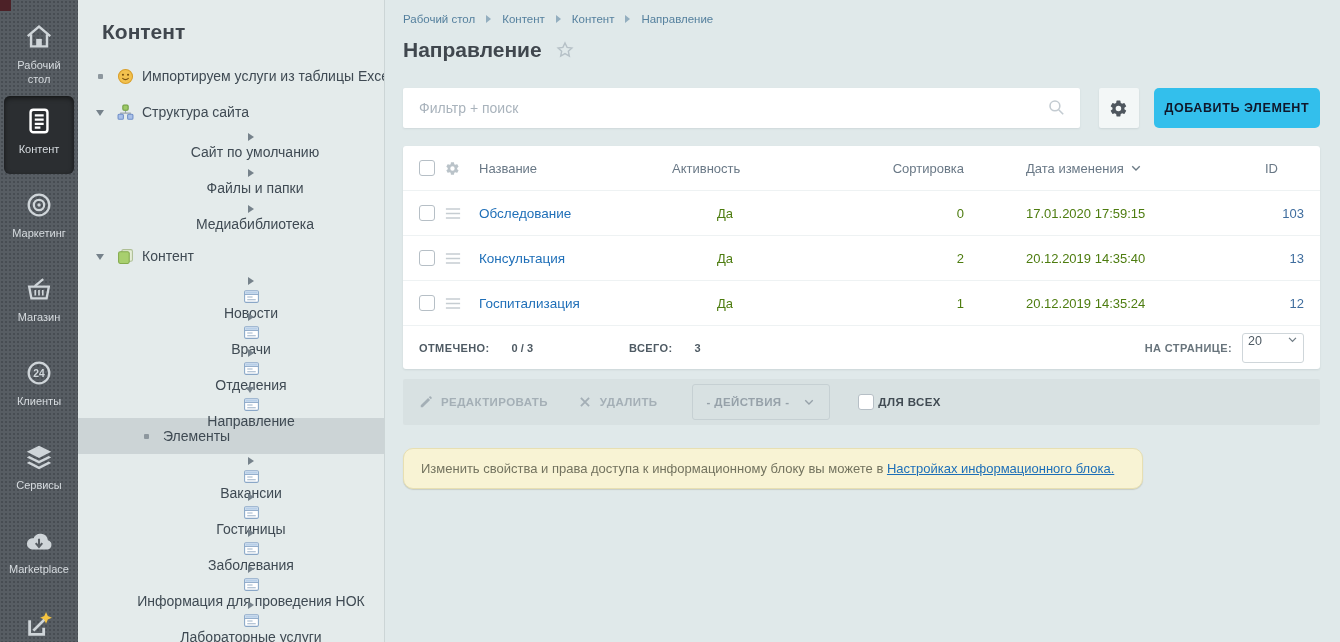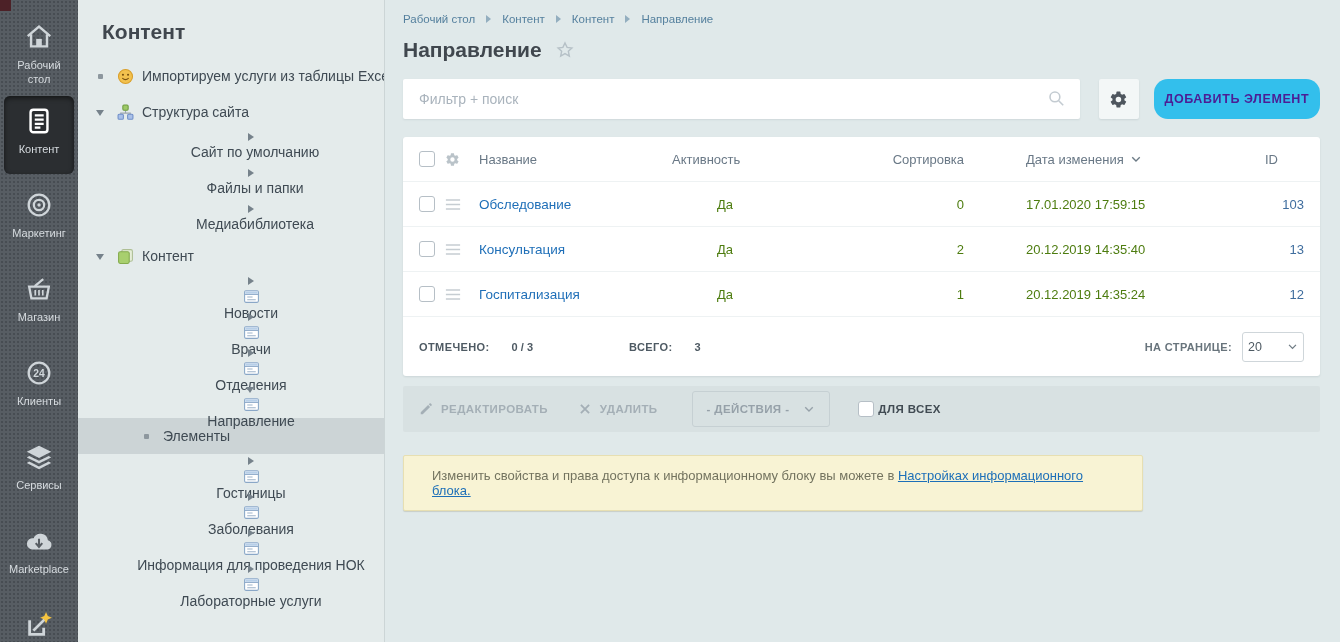--- a/index.html
+++ b/index.html
@@ -41,40 +41,40 @@
 
   
   .main { flex:1; padding:13px 20px 0 18px; min-width:0; }
   .breadcrumb { display:flex; align-items:center; gap:11px; }
   .bc-link { font-size:11.5px; color:#55809e; text-decoration:none; cursor:pointer; }
   .bc-sep { width:0; height:0; border-left:5px solid #93aebf; border-top:4px solid transparent; border-bottom:4px solid transparent; }
   .title-row { margin-top:13px; display:flex; align-items:center; }
   .page-title { font-size:21px; font-weight:bold; color:#40474e; }
   .fav-star { width:20px; height:20px; margin-left:13px; color:#b6c1c7; cursor:pointer; }
 
-  .filter-row { margin-top:17px; display:flex; align-items:center;justify-content:space-between; }
+  .filter-row { margin-top:26px; display:flex; align-items:center;justify-content:space-between; }
   .filter-box { flex:none; width:677px; height:40px; position:relative; }
   .filter-input { width:100%; height:100%; border:0; border-radius:2px; background:#ffffff;
     padding:0 44px 0 16px; font-family:inherit; font-size:14px; color:#424a52;
     box-shadow:0 1px 2px rgba(60,80,90,.10); outline:none; }
   .filter-input::placeholder { color:#a9b3bc; }
   .search-ic { position:absolute; right:14px; top:10px; width:19px; height:19px; color:#c3cbd1; cursor:pointer; }
   .gear-btn { margin-left:19px; width:40px; height:40px; border-radius:2px; background:#f3f7f7;
     box-shadow:0 1px 2px rgba(60,80,90,.12); display:flex; align-items:center; justify-content:center; cursor:pointer; }
   .gear-btn svg { width:19px; height:19px; color:#4e565e; }
-  .add-btn { margin-left:15px; width:168px; height:40px; border:0; border-radius:14px; background:#33bfec;
-    color:#4c1d95; font-family:inherit; font-size:12.5px; font-weight:bold; letter-spacing:.6px; cursor:pointer; }
+  .add-btn { margin-left:15px; width:168px; height:40px; border:0; border-radius:5px; background:#33bfec;
+    color:#0f172a; font-family:inherit; font-size:12.5px; font-weight:bold; letter-spacing:.6px; cursor:pointer; }
 
   
   .grid { margin-top:18px; background:#ffffff; border-radius:3px; box-shadow:0 1px 2px rgba(60,80,90,.12); }
   .g-row { display:grid; grid-template-columns:26px 34px 193px 200px 92px 1fr 108px;
     align-items:center; padding:0 16px; }
   .g-head { height:44px; }
   .g-body { height:45px; border-top:1px solid #eef2f3; }
-  .g-foot { height:60px; border-top:1px solid #eef2f3; display:flex; align-items:center; padding:16px 16px; }
+  .g-foot { height:44px; border-top:1px solid #eef2f3; display:flex; align-items:center; padding:16px 16px; }
   .hcell { font-size:13px; color:#697886; cursor:pointer; }
   .cb { width:16px; height:16px; appearance:none; -webkit-appearance:none; background:#fff;
     border:1px solid #b6bfc6; border-radius:3px; cursor:pointer; }
   .hgear { width:15px; height:15px; color:#bac3c9; cursor:pointer; }
   .burger { width:16px; height:13px; color:#c6cdd2; cursor:pointer; }
   .c-sort { text-align:right; }
   .c-date { padding-left:62px; display:flex; align-items:center; gap:6px; }
   .c-date .sort-chev { width:12px; height:12px; color:#6b7a85; }
   .c-id { text-align:right; }
   .hcell.c-id { padding-right:26px; }
@@ -82,41 +82,41 @@
   .cell.c-act { padding-left:45px; }
   .name-link { font-size:13.5px; color:#1f6fb8; text-decoration:none; cursor:pointer; }
   .id-link { font-size:13px; color:#3f6d9e; text-decoration:none; cursor:pointer; }
 
   .f-label { font-size:11px; font-weight:bold; letter-spacing:.4px; color:#4e5a63; }
   .f-val { font-size:11px; font-weight:bold; color:#4e5a63; margin-left:22px; }
   .f-total { margin-left:96px; }
   .pp-wrap { margin-left:auto; display:flex; align-items:center; }
   .pp-label { font-size:11px; font-weight:bold; letter-spacing:.4px; color:#68747c; }
   .pp-select { margin-left:10px; width:62px; height:30px; border:1px solid #cfd6da; border-radius:3px;
-    display:flex; align-items:center; justify-content:center; gap:25px; cursor:pointer;
+    display:flex; align-items:flex-start; justify-content:center; gap:25px; cursor:pointer;
     font-size:12.5px; color:#4e5a63; background:#fff; }
   .pp-select svg { width:11px; height:11px; color:#707c85; }
 
   
   .actions { margin-top:10px; height:46px; background:#d8e1e2; border-radius:2px;
     display:flex; align-items:center; padding:0 16px; }
   .act-btn { display:flex; align-items:center; gap:8px; font-size:11.5px; font-weight:bold;
     letter-spacing:.4px; color:#a4afb6; cursor:default; }
   .act-btn svg { width:14px; height:14px; color:#a4afb6; }
   .act-del { margin-left:30px; }
   .act-drop { margin-left:34px; height:36px; min-width:128px; padding:0 14px; border:1px solid #c6d0d3;
     border-radius:3px; display:flex; align-items:center; gap:14px; cursor:pointer;
     font-size:11.5px; font-weight:bold; letter-spacing:.4px; color:#96a1a9; }
   .act-drop svg { width:12px; height:12px; color:#96a1a9; }
   .for-all { margin-left:28px; display:flex; align-items:center; gap:4px; cursor:pointer; }
   .for-all .lbl { font-size:11.5px; font-weight:bold; letter-spacing:.4px; color:#414b53; }
 
   
   .notice { margin-top:23px; width:740px; background:#f8f3d4; border:1px solid #e7dfb2;
-    border-radius:2px; box-shadow:0 1px 1px rgba(90,85,40,.18); padding:12px 28px;
+    border-radius:10px; box-shadow:0 1px 1px rgba(90,85,40,.18); padding:12px 17px;
     font-size:13px; color:#73735f; }
   .notice a { color:#1d6fb8; text-decoration:underline; cursor:pointer; }
 
   .defs { position:absolute; width:0; height:0; overflow:hidden; }
 </style>
 </head>
 <body>
 
 <svg class="defs" xmlns="http://www.w3.org/2000/svg">
   <symbol id="i-home" viewBox="0 0 32 32">
@@ -317,20 +317,27 @@
     <div class="t-row lvl1">
       <span class="exp open"></span>
       <svg class="ticon">
           <use href="#i-iblock"></use>
         </svg>
       <span class="tlbl">Направление</span>
     </div>
     <div class="t-row lvl2 sel no-icon">
       <span class="exp bullet"></span>
       <span class="tlbl">Элементы</span>
+    </div>
+    <div class="t-row lvl1">
+      <span class="exp col"></span>
+      <svg class="ticon">
+          <use href="#i-iblock"></use>
+        </svg>
+      <span class="tlbl">Вакансии</span>
     </div>
     <div class="t-row lvl1">
       <span class="exp col"></span>
       <svg class="ticon">
           <use href="#i-iblock"></use>
         </svg>
       <span class="tlbl">Гостиницы</span>
     </div>
     <div class="t-row lvl1">
       <span class="exp col"></span>

